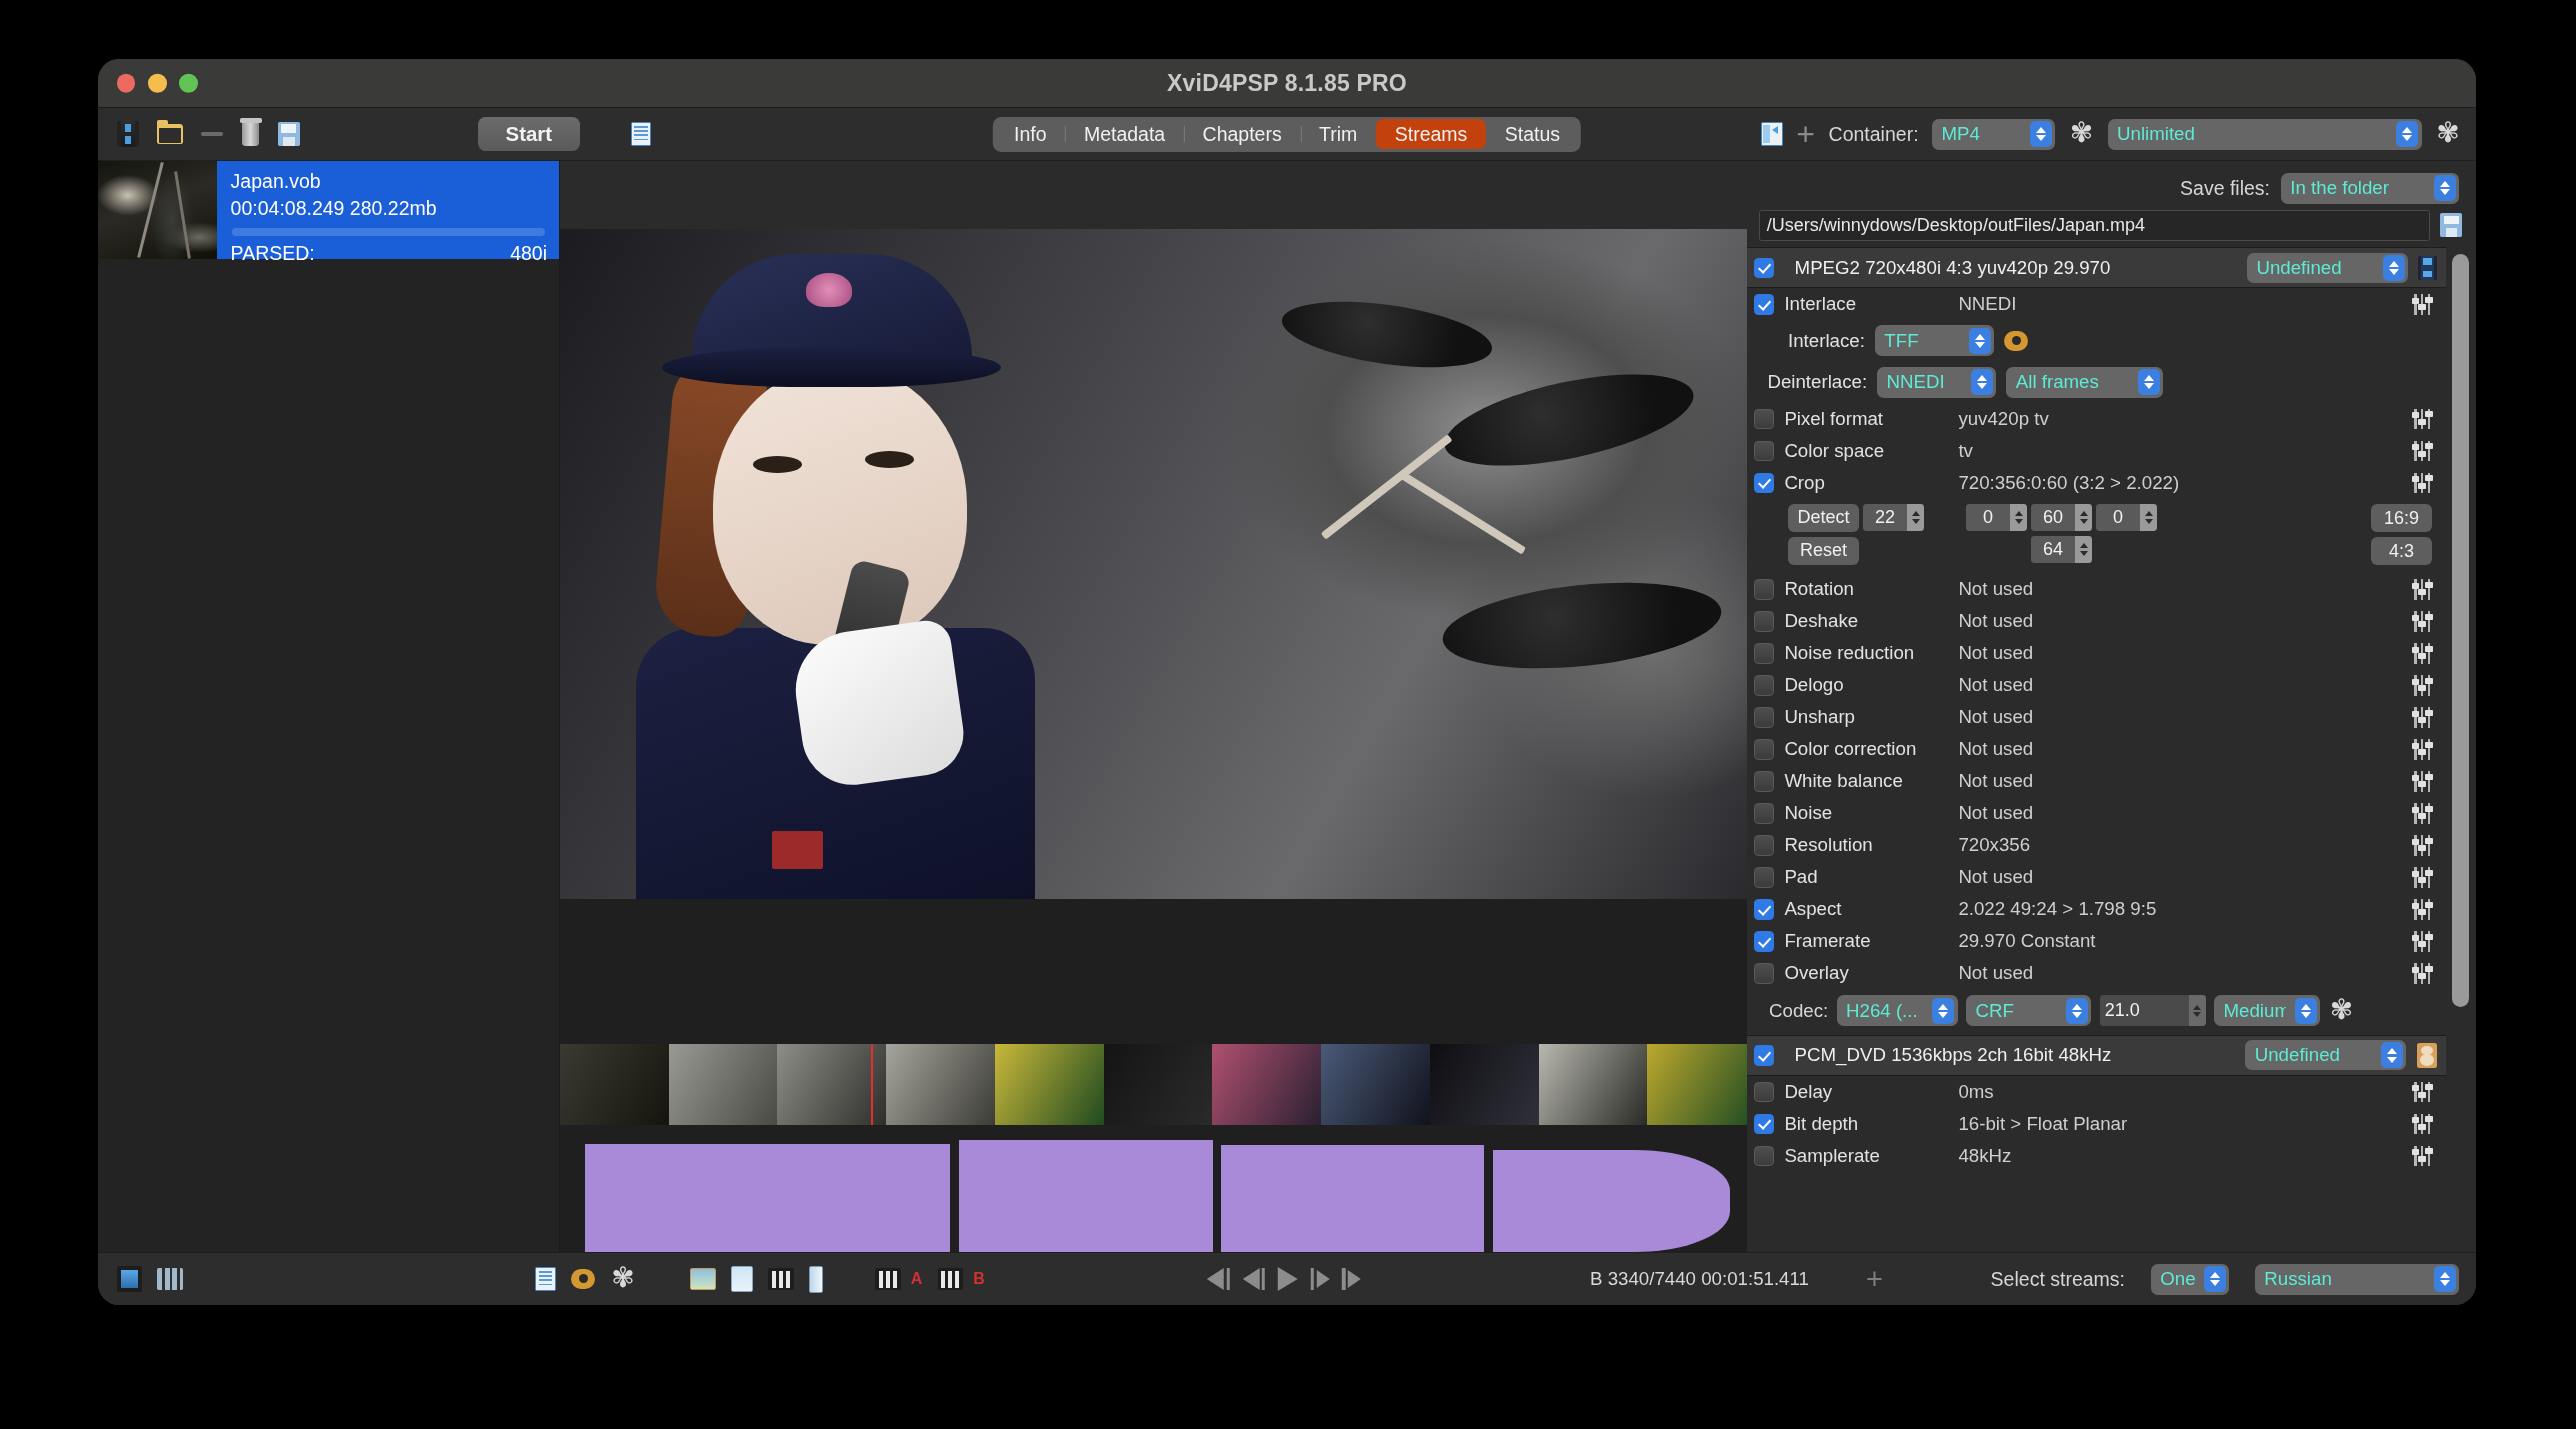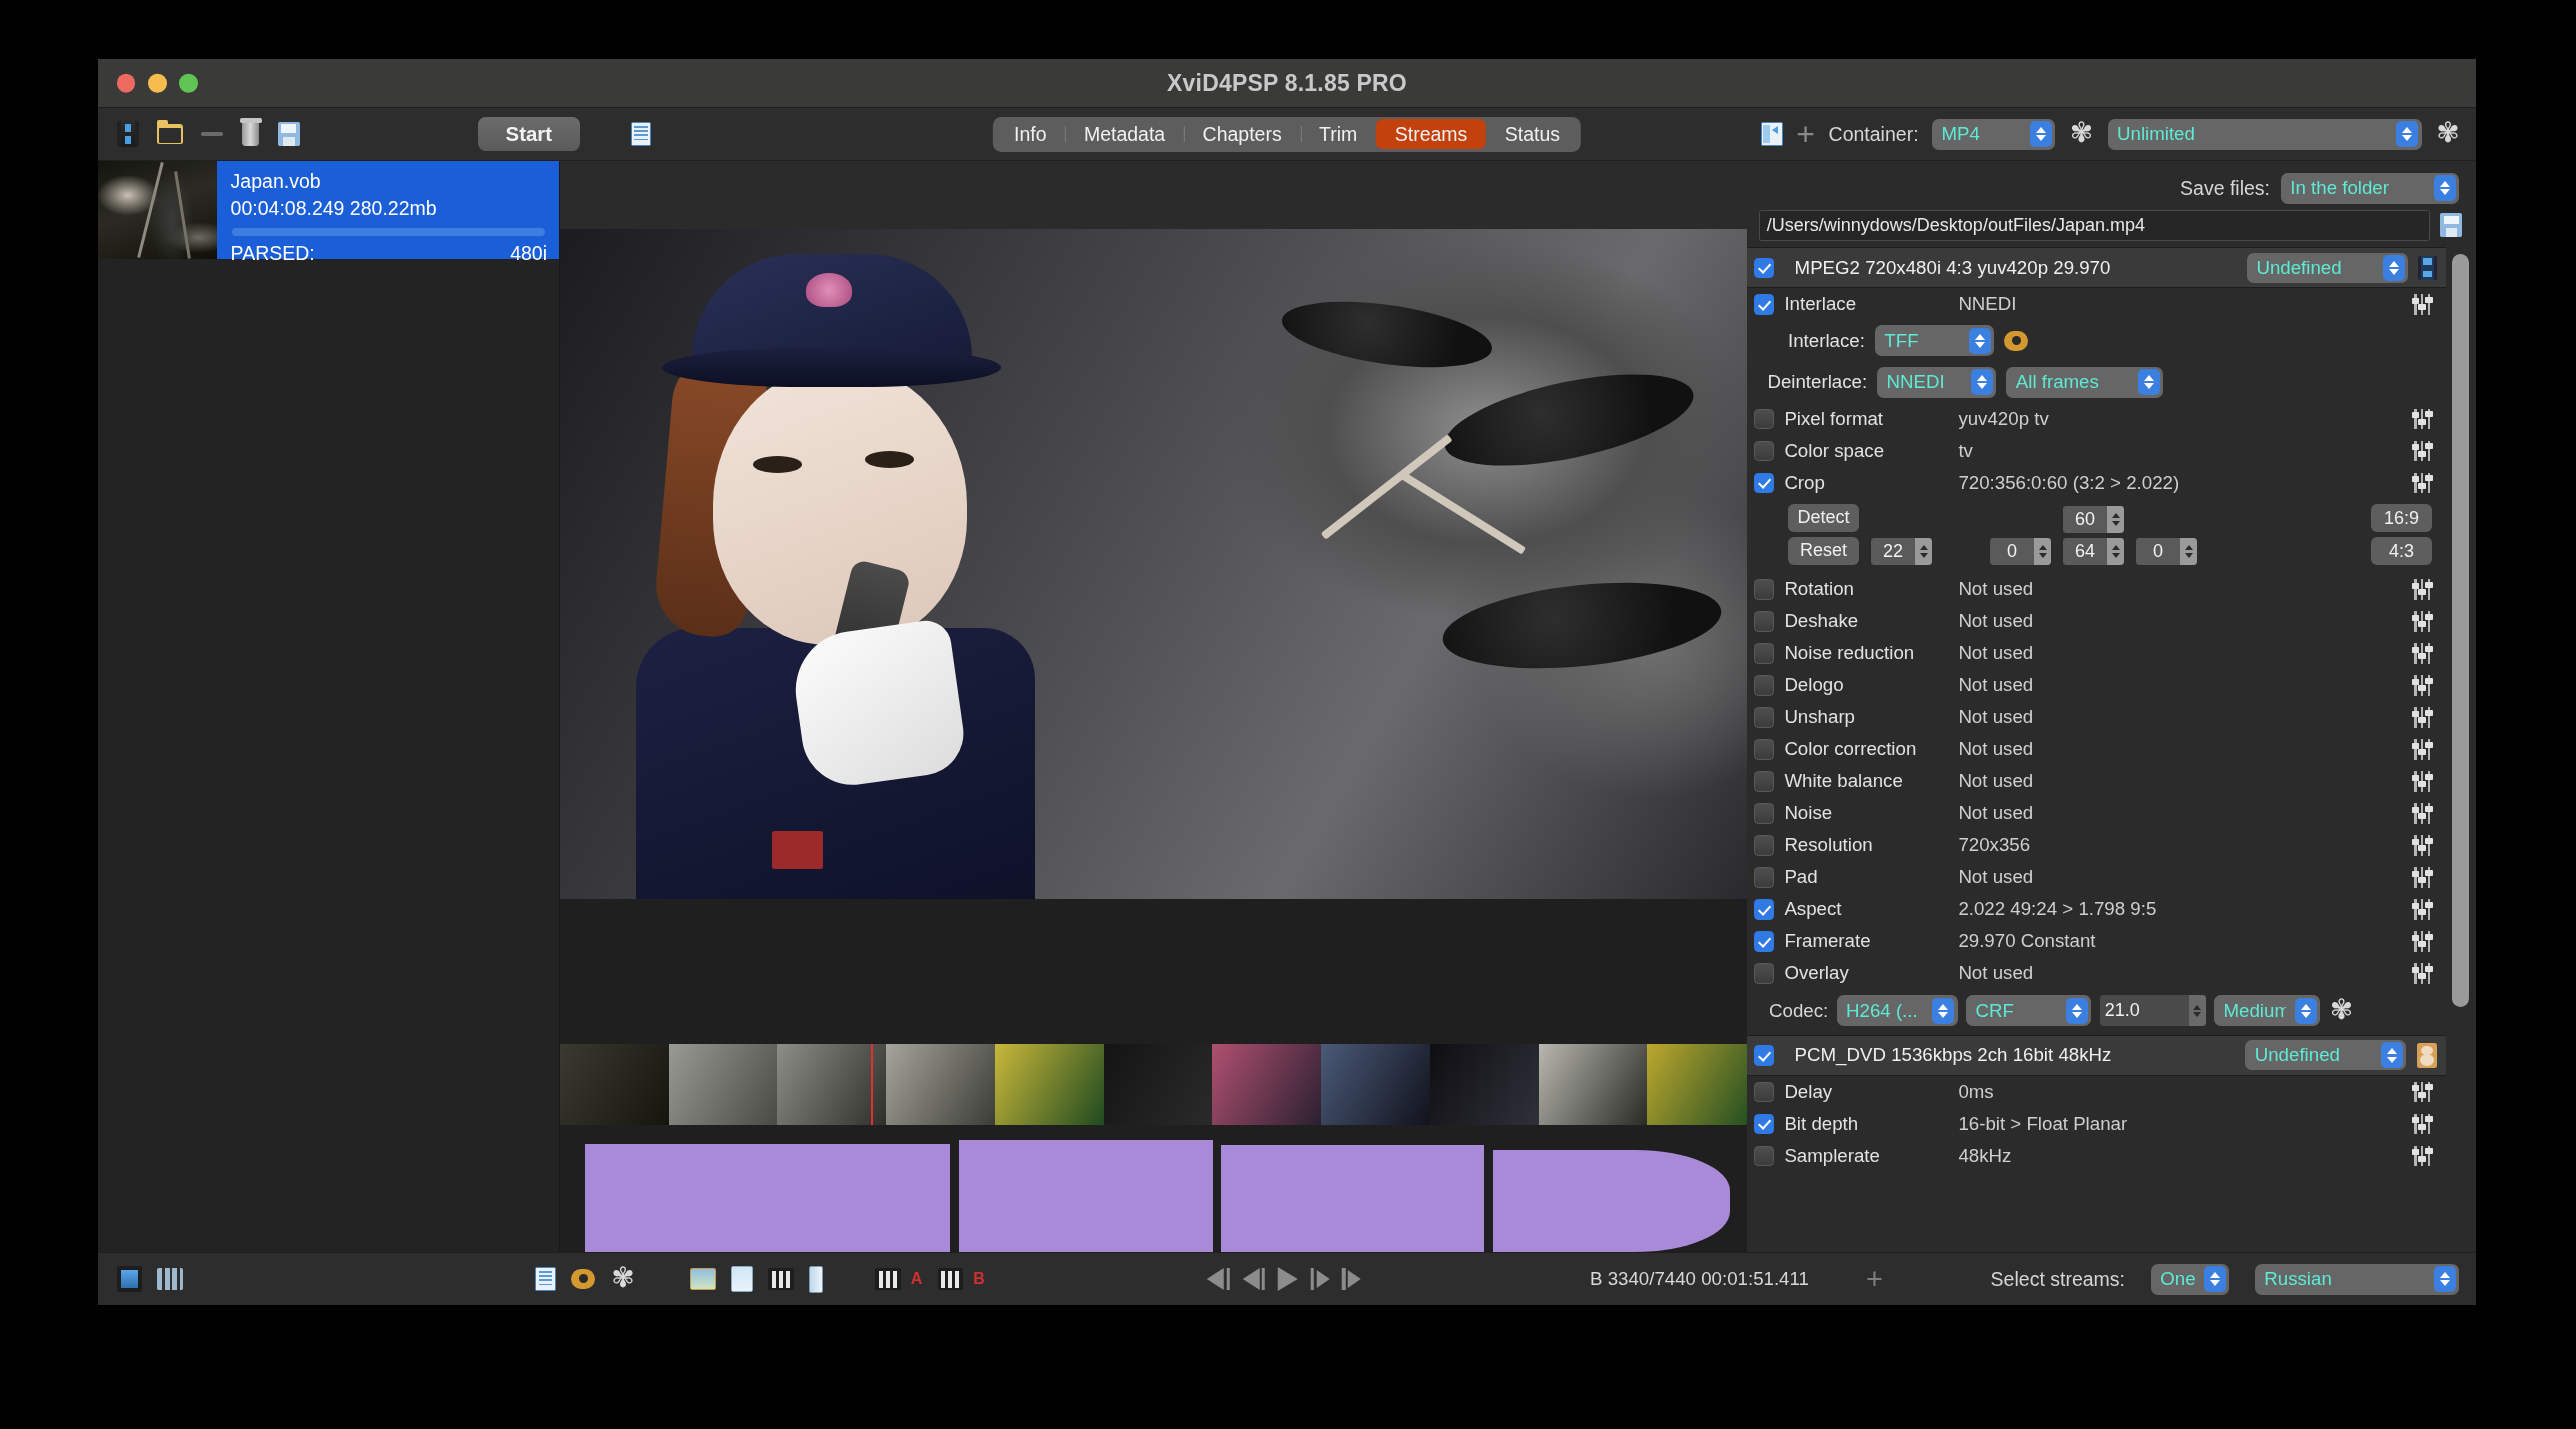--- a/index.html
+++ b/index.html
@@ -14,21 +14,21 @@
   }
 
   #desktop { position: relative; width: 2576px; height: 1430px; background: #000; }
 
   
   #window {
     position: absolute;
     left: 98px; top: 59px;
     width: 2378px; height: 1246px;
     background: #2b2b2b;
-    border-radius: 0;
+    border-radius: 21px;
     overflow: hidden;
     box-shadow: 0 15.3px 51px rgba(0,0,0,.85);
   }
 
   
   #titlebar {
     position: relative;
     height: 49px;
     background: #3a3a38;
     border-bottom: 0.8px solid #1d1d1d;
@@ -267,21 +267,21 @@
   .cb.on::after { content:""; position:absolute; left:6px; top:2.5px; width:5.1px; height:10.2px;
     border: solid #fff; border-width: 0 2.5px 2.5px 0; transform: rotate(42deg); }
 
   .subrow { display: flex; align-items: center; gap: 10.2px; padding: 5.1px 0 5.1px 41px; }
   .subrow .sublbl { color: #e2e2e2; font-size: 18.7px; }
 
   .eye-ico { width: 24px; height: 20.4px; border-radius: 50%/60%; background: #d3982f; position: relative; flex:0 0 auto; cursor:pointer; }
   .eye-ico::after { content:""; position:absolute; left:7.6px; top:5.1px; width:9.3px; height:9.3px; border-radius:50%; background:#2a2a2a; }
 
   
-  .cropbox { padding: 5.1px 8.5px 8.5px 41px; display: flex; align-items: flex-end; gap: 12px; }
+  .cropbox { padding: 5.1px 8.5px 8.5px 41px; display: flex; align-items: flex-start; gap: 4px; }
   .btn-sm {
     width: 71px; height: 28px; background: #5e5e5e; border: none; border-radius: 6px;
     color: #f0f0f0; font-size: 18px; cursor: pointer; font-family: "Liberation Sans", sans-serif;
   }
   .stepper { display: inline-flex; align-items: stretch; }
   .stepper .sv {
     background: #5a5a5a; border-radius: 3.4px 0 0 3.4px; color: #f2f2f2; font-size: 18px;
     min-width: 44px; height: 27px; line-height: 27px; text-align: center; padding: 0 5.1px;
   }
   .stepper .sa { width: 17px; background: #9a9a9a; border-radius: 0 3.4px 3.4px 0; display:flex; flex-direction:column;

